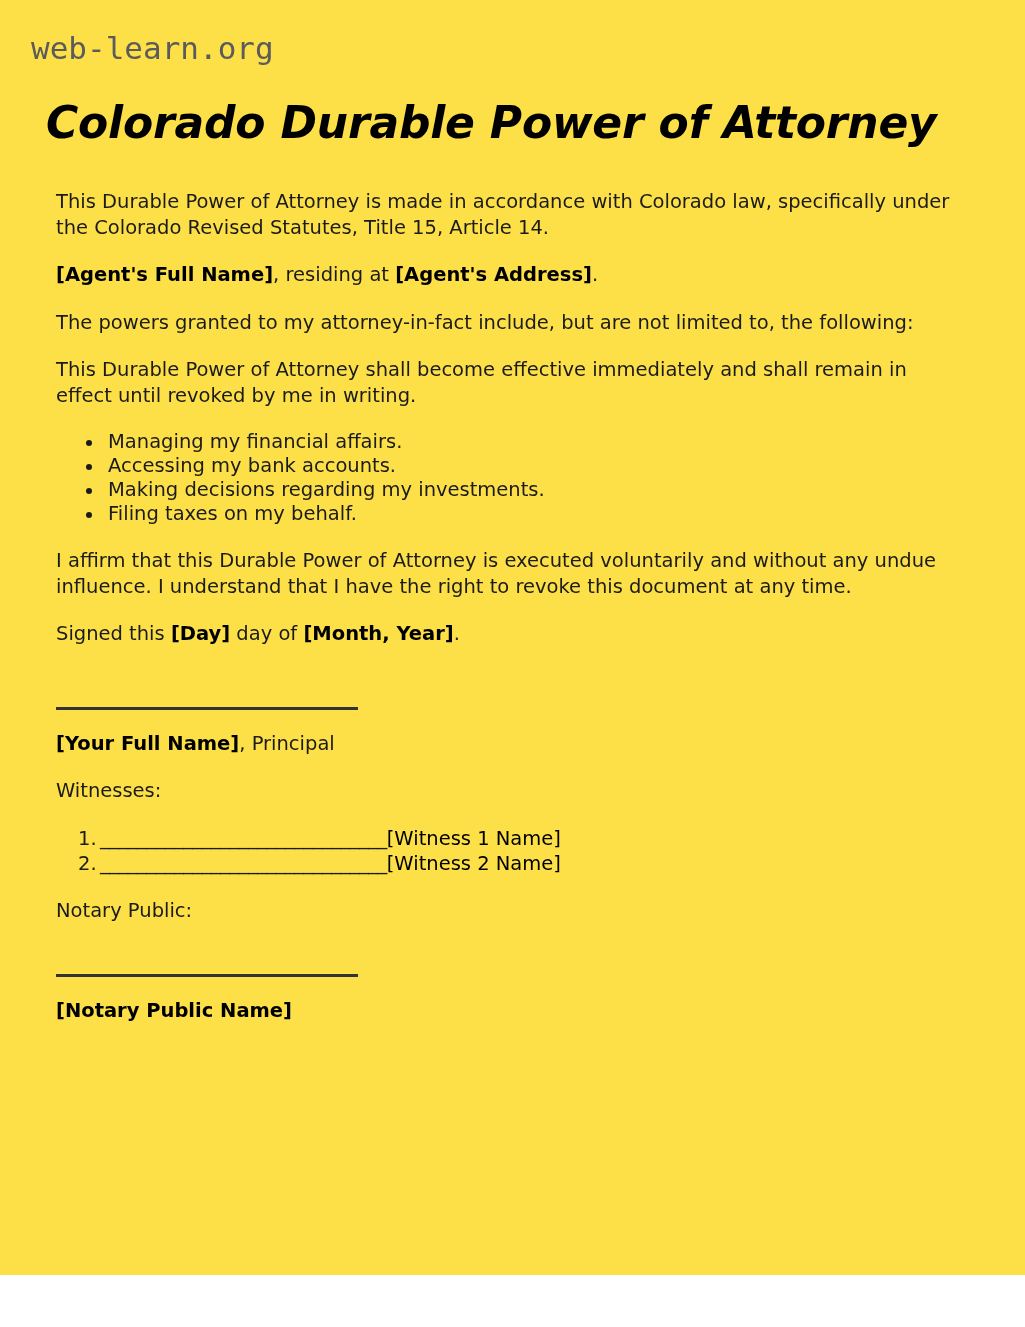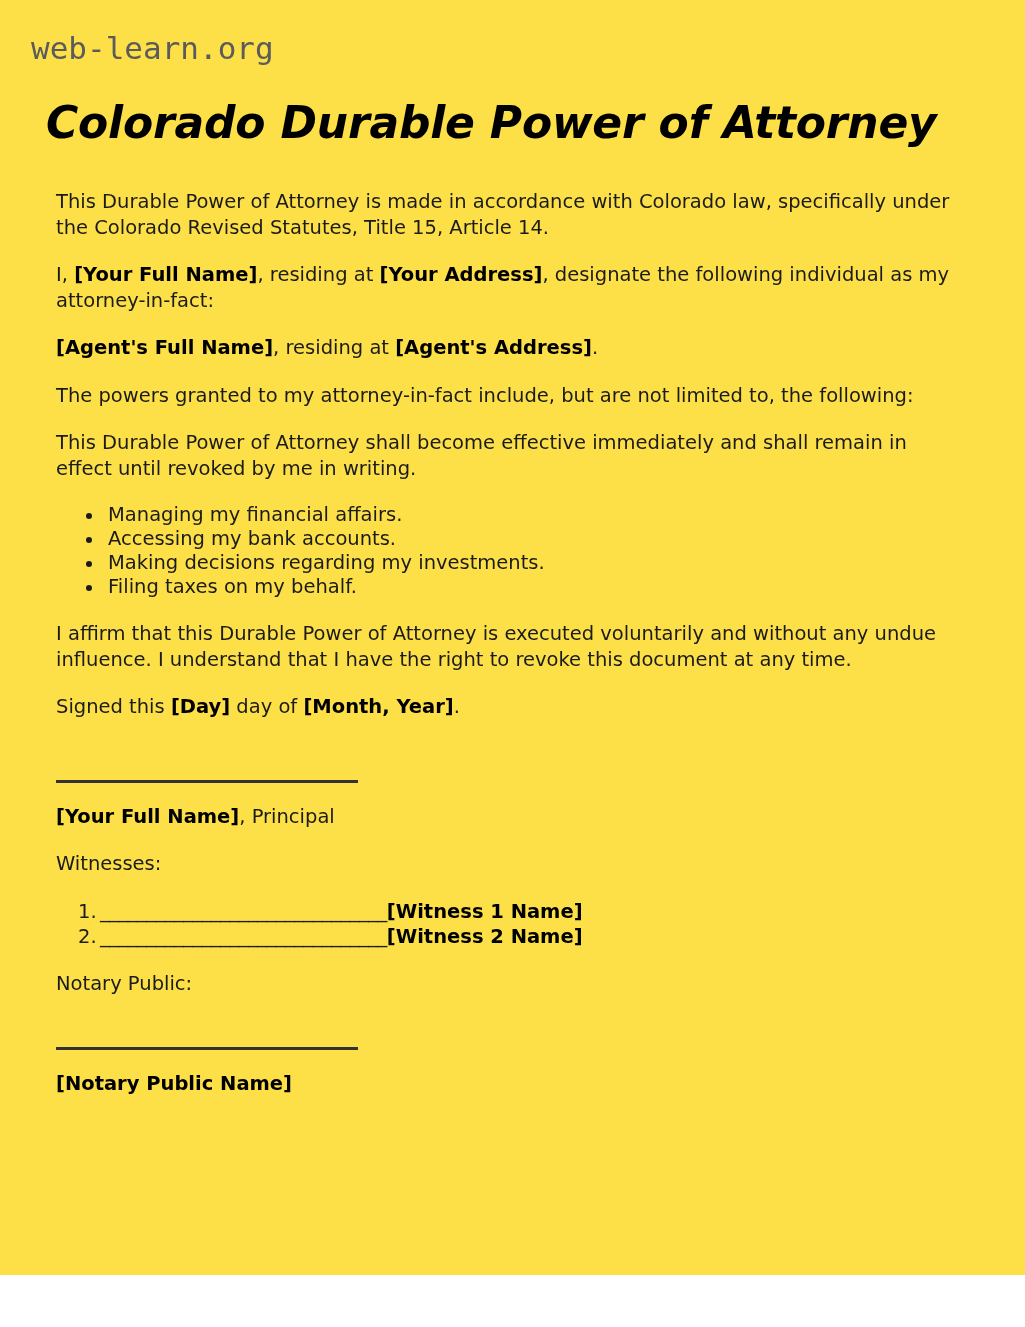--- a/index.html
+++ b/index.html
@@ -130,36 +130,35 @@
     content: counter(wit) ".";
     position: absolute;
     left: -22px;
     top: 0;
     color: #1b1b1b;
   }
   .wit-rule {
     letter-spacing: -0.5px;
     color: #1b1b1b;
   }
-  .wit-name { font-weight: bold; color: #000; }
+  .wit-name { font-weight: normal; color: #000; }
 </style>
 </head>
 <body>
 
 <div class="page">
 
   <div class="watermark">web-learn.org</div>
 
   <h1 class="doc-title">Colorado Durable Power of Attorney</h1>
 
   <div class="content">
 
     <p class="para">This Durable Power of Attorney is made in accordance with Colorado law, specifically under the Colorado Revised Statutes, Title 15, Article 14.</p>
 
-    <p class="para"><span>I, </span><b>[Your Full Name]</b><span>, residing at </span><b>[Your Address]</b><span>, designate the following individual as my attorney-in-fact:</span></p>
 
     <p class="para"><b>[Agent's Full Name]</b><span>, residing at </span><b>[Agent's Address]</b><span>.</span></p>
 
     <p class="para">The powers granted to my attorney-in-fact include, but are not limited to, the following:</p>
 
     <p class="para">This Durable Power of Attorney shall become effective immediately and shall remain in effect until revoked by me in writing.</p>
 
     <ul class="powers">
       <li>Managing my financial affairs.</li>
       <li>Accessing my bank accounts.</li>

